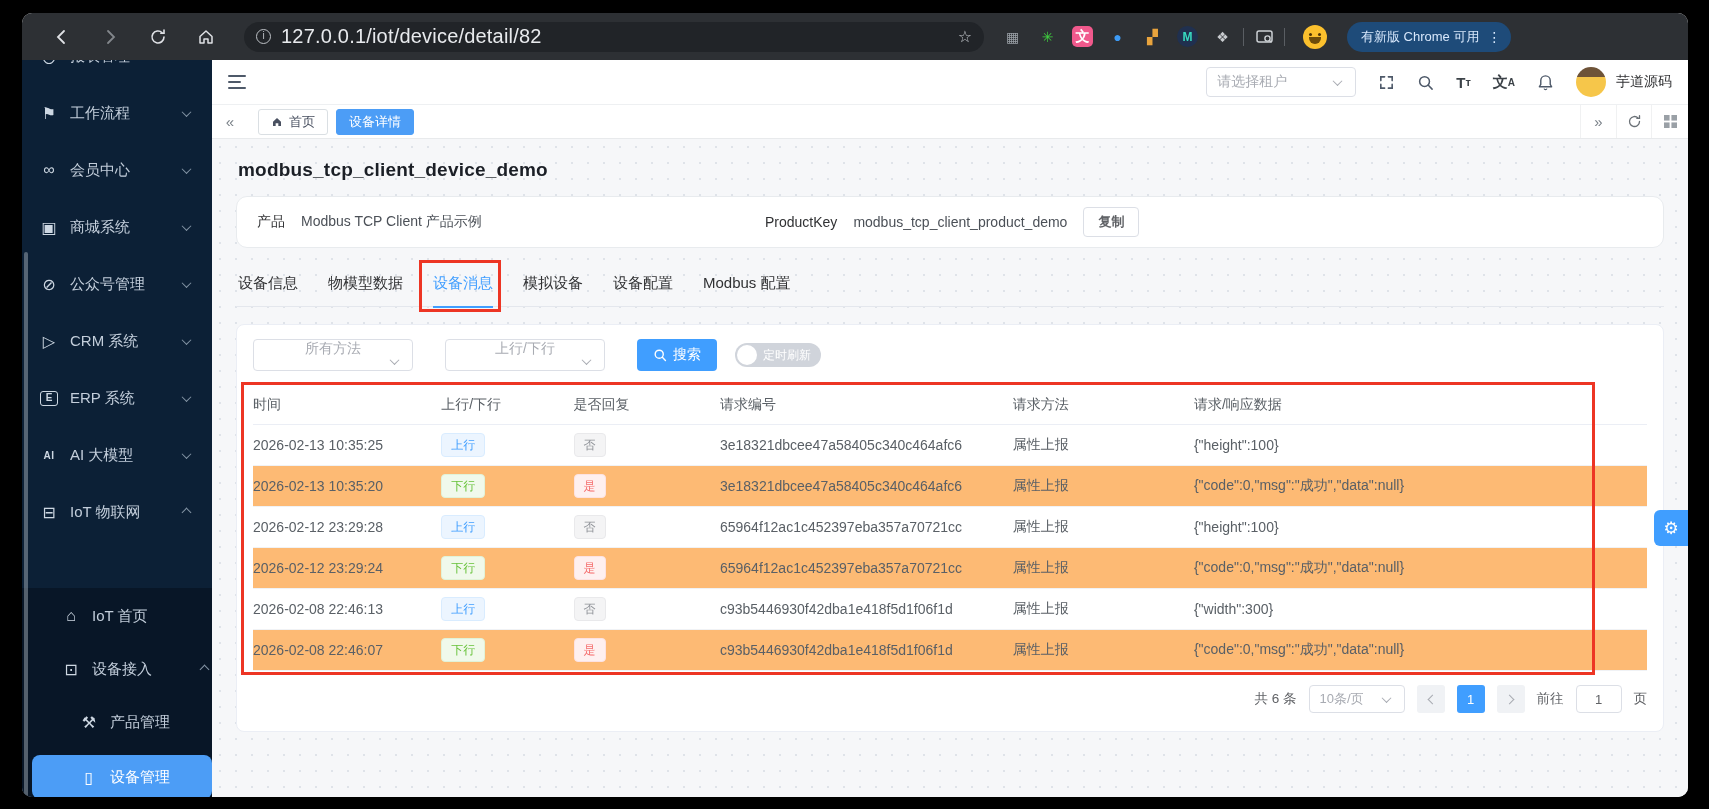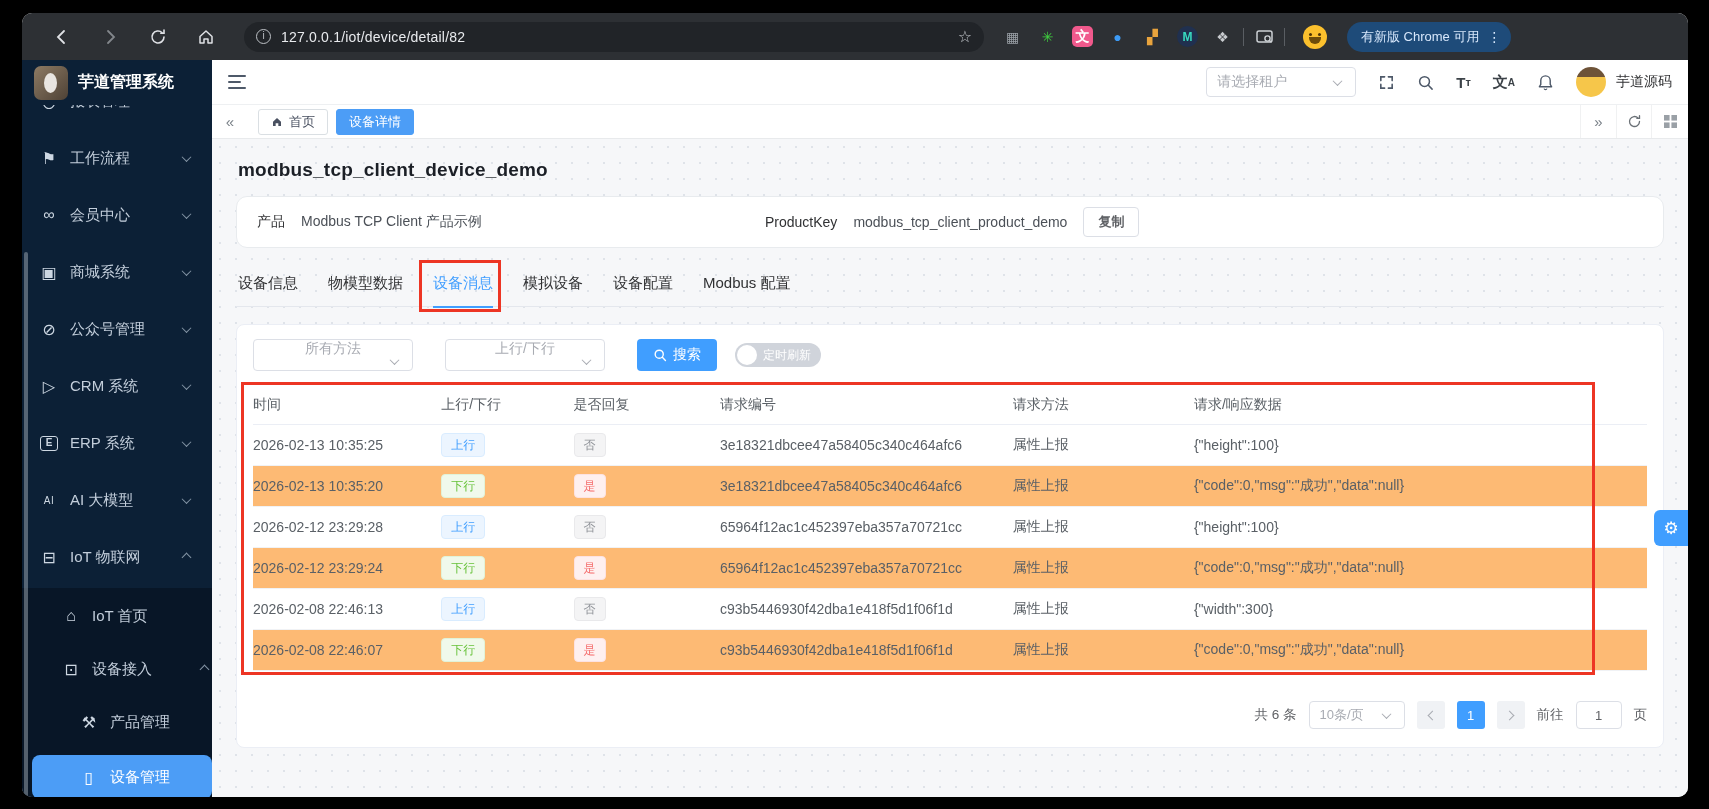--- a/index.html
+++ b/index.html
@@ -7,21 +7,21 @@
   .frame { position:relative; width:1709px; height:809px; background:#000; }
   .window { position:absolute; left:22px; top:13px; width:1666px; height:784px; border-radius:10px; overflow:hidden; background:#fff; display:flex; flex-direction:column; }
 
   
   .chrome-bar { height:47px; background:#2d3034; display:flex; align-items:center; padding:0 14px 0 30px; flex:0 0 auto; }
   .nav-ic { width:20px; height:20px; display:flex; align-items:center; justify-content:center; color:#dfe1e5; margin-right:28px; flex:0 0 auto; }
   .nav-ic.dim { color:#83878c; }
   .nav-ic svg { display:block; }
   .url-pill { height:30px; width:740px; background:#212428; border-radius:15px; display:flex; align-items:center; padding:0 12px; color:#dfe1e5; }
   .info-ic { width:15px; height:15px; border:1.4px solid #bdc1c6; border-radius:50%; font-size:10px; line-height:12px; text-align:center; color:#bdc1c6; font-style:normal; }
-  .url-text { font-size:14px; margin-left:10px; letter-spacing:.2px; color:#e8eaed; flex:1; }
+  .url-text { font-size:20px; margin-left:10px; letter-spacing:.2px; color:#e8eaed; flex:1; }
   .star-ic { color:#bdc1c6; font-size:16px; }
   .ext-row { display:flex; align-items:center; gap:14px; margin-left:18px; }
   .ext-ic { width:21px; height:21px; border-radius:5px; display:flex; align-items:center; justify-content:center; font-size:14px; font-weight:bold; }
   .vdiv { width:1px; height:18px; background:#5a5e63; margin:0 10px; }
   .cap-ic { color:#cdd1d5; }
   .emoji-face { width:24px; height:24px; border-radius:50%; background:#fbc02d; position:relative; margin:0 8px; }
   .emoji-face::before { content:""; position:absolute; left:6px; top:8px; width:3px; height:3px; border-radius:50%; background:#4d3205; box-shadow:9px 0 0 #4d3205; }
   .emoji-face::after { content:""; position:absolute; left:6px; top:12px; width:12px; height:7px; border-radius:0 0 12px 12px; background:#6d4c0a; }
   .update-pill { margin-left:12px; height:30px; border:none; border-radius:15px; background:#1e4b79; color:#d7e7fb; font-size:13px; padding:0 10px 0 14px; display:flex; align-items:center; gap:8px; cursor:pointer; font-family:inherit; }
   .kebab { font-size:14px; color:#d7e7fb; }
@@ -31,21 +31,21 @@
   .sidebar { width:190px; background:#0c2036; position:relative; flex:0 0 auto; color:#c3cedb; overflow:hidden; }
   .logo-row { height:45px; display:flex; align-items:center; gap:10px; padding-left:12px; position:relative; z-index:3; background:#0c2036; }
   .logo-img { width:34px; height:34px; border-radius:7px; background:linear-gradient(135deg,#8d7a63,#4e4236); position:relative; flex:0 0 auto; }
   .logo-img::after { content:""; position:absolute; left:10px; top:7px; width:13px; height:20px; border-radius:50%; background:#e9e5e0; }
   .logo-title { font-size:16px; font-weight:bold; color:#fff; white-space:nowrap; }
   .menu { list-style:none; padding:0 14px; position:relative; z-index:1; }
   .m-item { height:40px; margin-bottom:17px; display:flex; align-items:center; gap:12px; padding:0 4px; cursor:pointer; font-size:15px; white-space:nowrap; }
   .m-item:first-child { margin-top:-24px; }
   .m-ic { width:18px; text-align:center; font-size:16px; color:#cdd7e2; flex:0 0 auto; }
   .m-ic.boxed { font-size:10px; font-weight:bold; border:1.5px solid #cdd7e2; border-radius:3px; line-height:12px; height:15px; }
-  .m-ic.text-ic { font-size:10px; font-weight:normal; letter-spacing:.5px; }
+  .m-ic.text-ic { font-size:10px; font-weight:bold; letter-spacing:.5px; }
   .chev { width:7px; height:7px; border-right:1.6px solid #8494a5; border-bottom:1.6px solid #8494a5; flex:0 0 auto; margin-left:auto; margin-right:4px; }
   .chev.down { transform:rotate(45deg) translate(-1px,-1px); }
   .chev.up { transform:rotate(-135deg); }
   .submenu { position:absolute; left:0; right:0; top:528px; bottom:0; background:#081627; padding-top:8px; z-index:2; }
   .s-item { height:40px; margin-bottom:13px; display:flex; align-items:center; gap:12px; font-size:15px; cursor:pointer; white-space:nowrap; }
   .s-item.lvl1 { padding-left:40px; }
   .s-item.lvl2 { padding-left:58px; }
   .s-item.active { background:#4c9df6; color:#fff; border-radius:8px; margin:8px 0 0 10px; height:44px; padding-left:48px; }
   .s-item.active .m-ic { color:#fff; }
   .side-scrollbar { position:absolute; left:2px; top:192px; width:4px; height:572px; background:rgba(178,186,196,.45); border-radius:2px; z-index:5; }
@@ -105,21 +105,21 @@
   .tr.stripe { background:#fdba74; }
   .td { color:#5a6066; overflow:hidden; white-space:nowrap; }
   .c0{width:13.5%} .c1{width:9.5%} .c2{width:10.5%} .c3{width:21%} .c4{width:13%} .c5{width:32.5%}
   .tag { display:inline-block; font-size:12px; line-height:1; padding:5px 9px; border-radius:4px; border:1px solid transparent; }
   .tag-blue { color:#409eff; background:#ecf5ff; border-color:#d9ecff; }
   .tag-green { color:#67c23a; background:#f0f9eb; border-color:#e1f3d8; }
   .tag-gray { color:#909399; background:#f4f4f5; border-color:#e9e9eb; }
   .tag-red { color:#f56c6c; background:#fef0f0; border-color:#fde2e2; }
   .table-annotation { position:absolute; left:-12px; right:52px; top:-3px; height:293px; border:3px solid #ed3524; pointer-events:none; }
 
-  .pager { margin-top:30px; display:flex; align-items:center; justify-content:flex-end; gap:12px; font-size:13.5px; color:#606266; }
+  .pager { margin-top:14px; display:flex; align-items:center; justify-content:flex-end; gap:12px; font-size:13.5px; color:#606266; }
   .size-sel { width:96px; height:28px; font-size:13px; }
   .pg-btn { width:28px; height:28px; border-radius:3px; background:#f0f2f5; display:flex; align-items:center; justify-content:center; cursor:pointer; }
   .pg-btn .chev { margin:0; border-color:#a8abb2; }
   .chev.left { transform:rotate(135deg); margin-left:3px; }
   .chev.right { transform:rotate(-45deg); margin-right:3px; }
   .pg-cur { width:28px; height:28px; border-radius:3px; background:#409eff; color:#fff; display:flex; align-items:center; justify-content:center; font-size:13px; cursor:pointer; }
   .goto-input { width:46px; height:28px; border:1px solid #dcdfe6; border-radius:4px; text-align:center; font-size:13px; color:#606266; font-family:inherit; }
 
   .gear-fab { position:absolute; right:0; top:497px; width:34px; height:36px; background:#409eff; border-radius:6px 0 0 6px; color:#fff; font-size:17px; display:flex; align-items:center; justify-content:center; cursor:pointer; z-index:9; }
 </style>
@@ -176,24 +176,20 @@
       <span class="emoji-face"></span>
       <button class="update-pill">
         <span>有新版 Chrome 可用</span>
         <span class="kebab">⋮</span>
       </button>
     </div>
 
     <div class="app-row">
 
       <aside class="sidebar">
-        <div class="logo-row">
-          <span class="logo-img"></span>
-          <span class="logo-title">芋道管理系统</span>
-        </div>
         <ul class="menu" id="menuMain">
             <li class="m-item">
               <span class="m-ic">◷</span>
               <span>报表管理</span>
               <i class="chev down"></i>
             </li>
             <li class="m-item">
               <span class="m-ic">⚑</span>
               <span>工作流程</span>
               <i class="chev down"></i>

